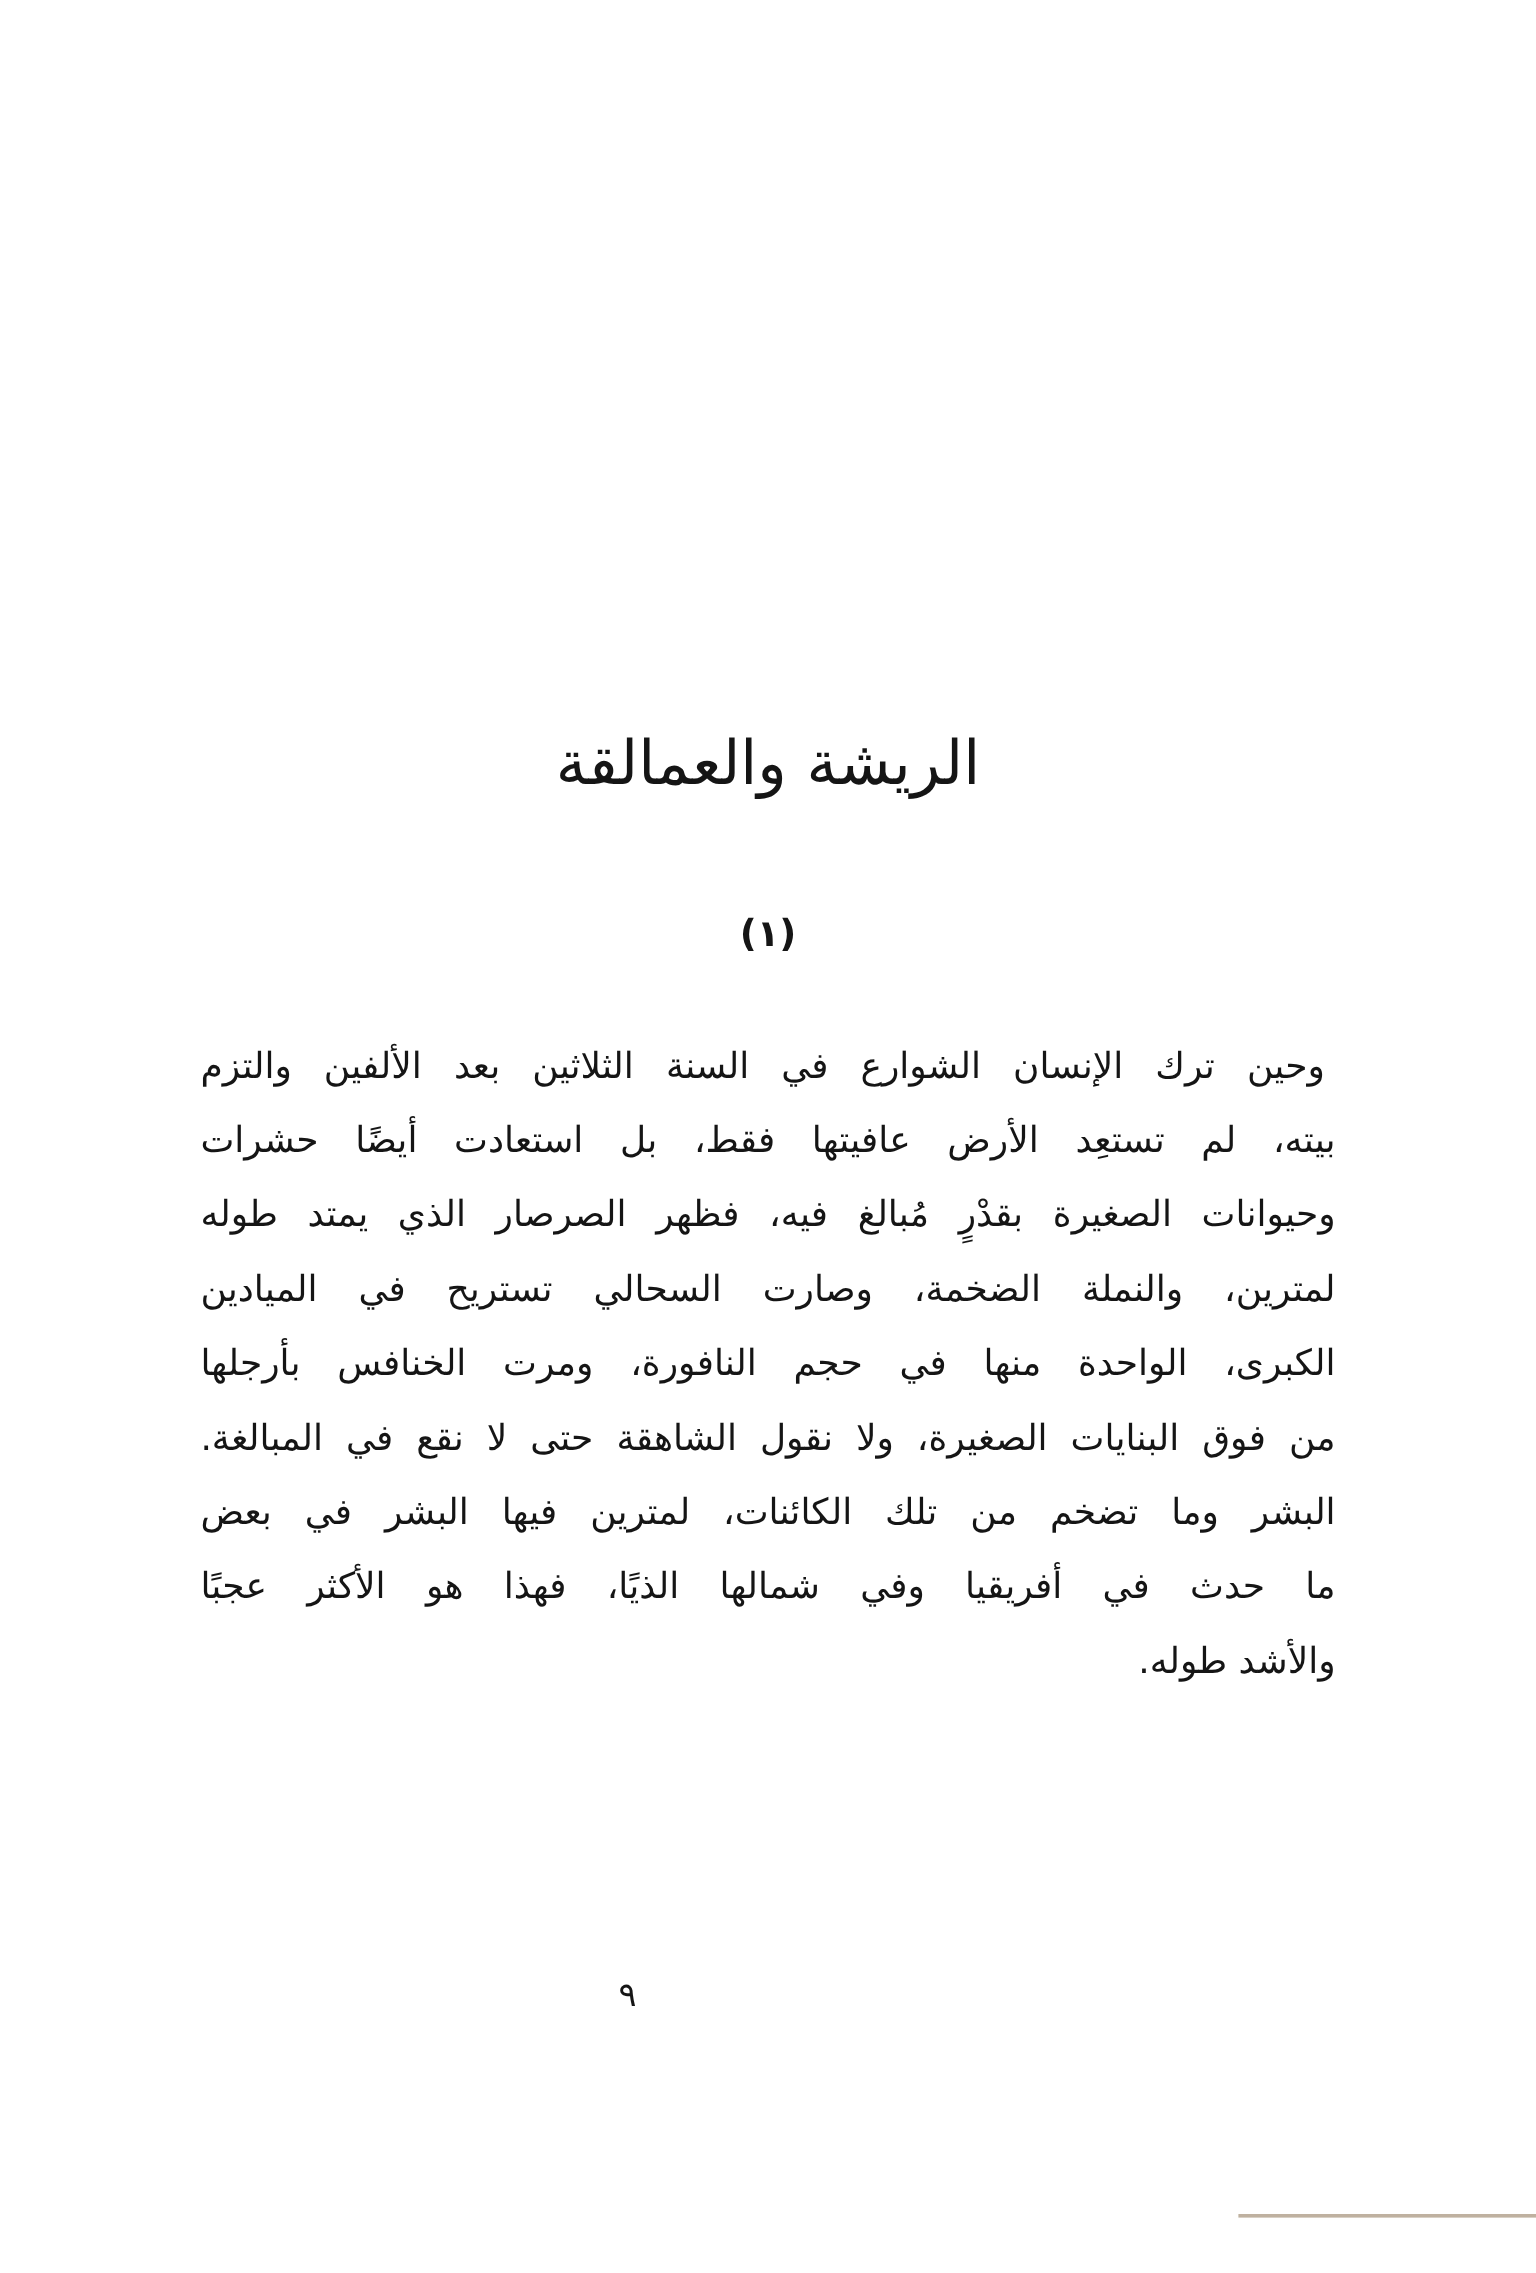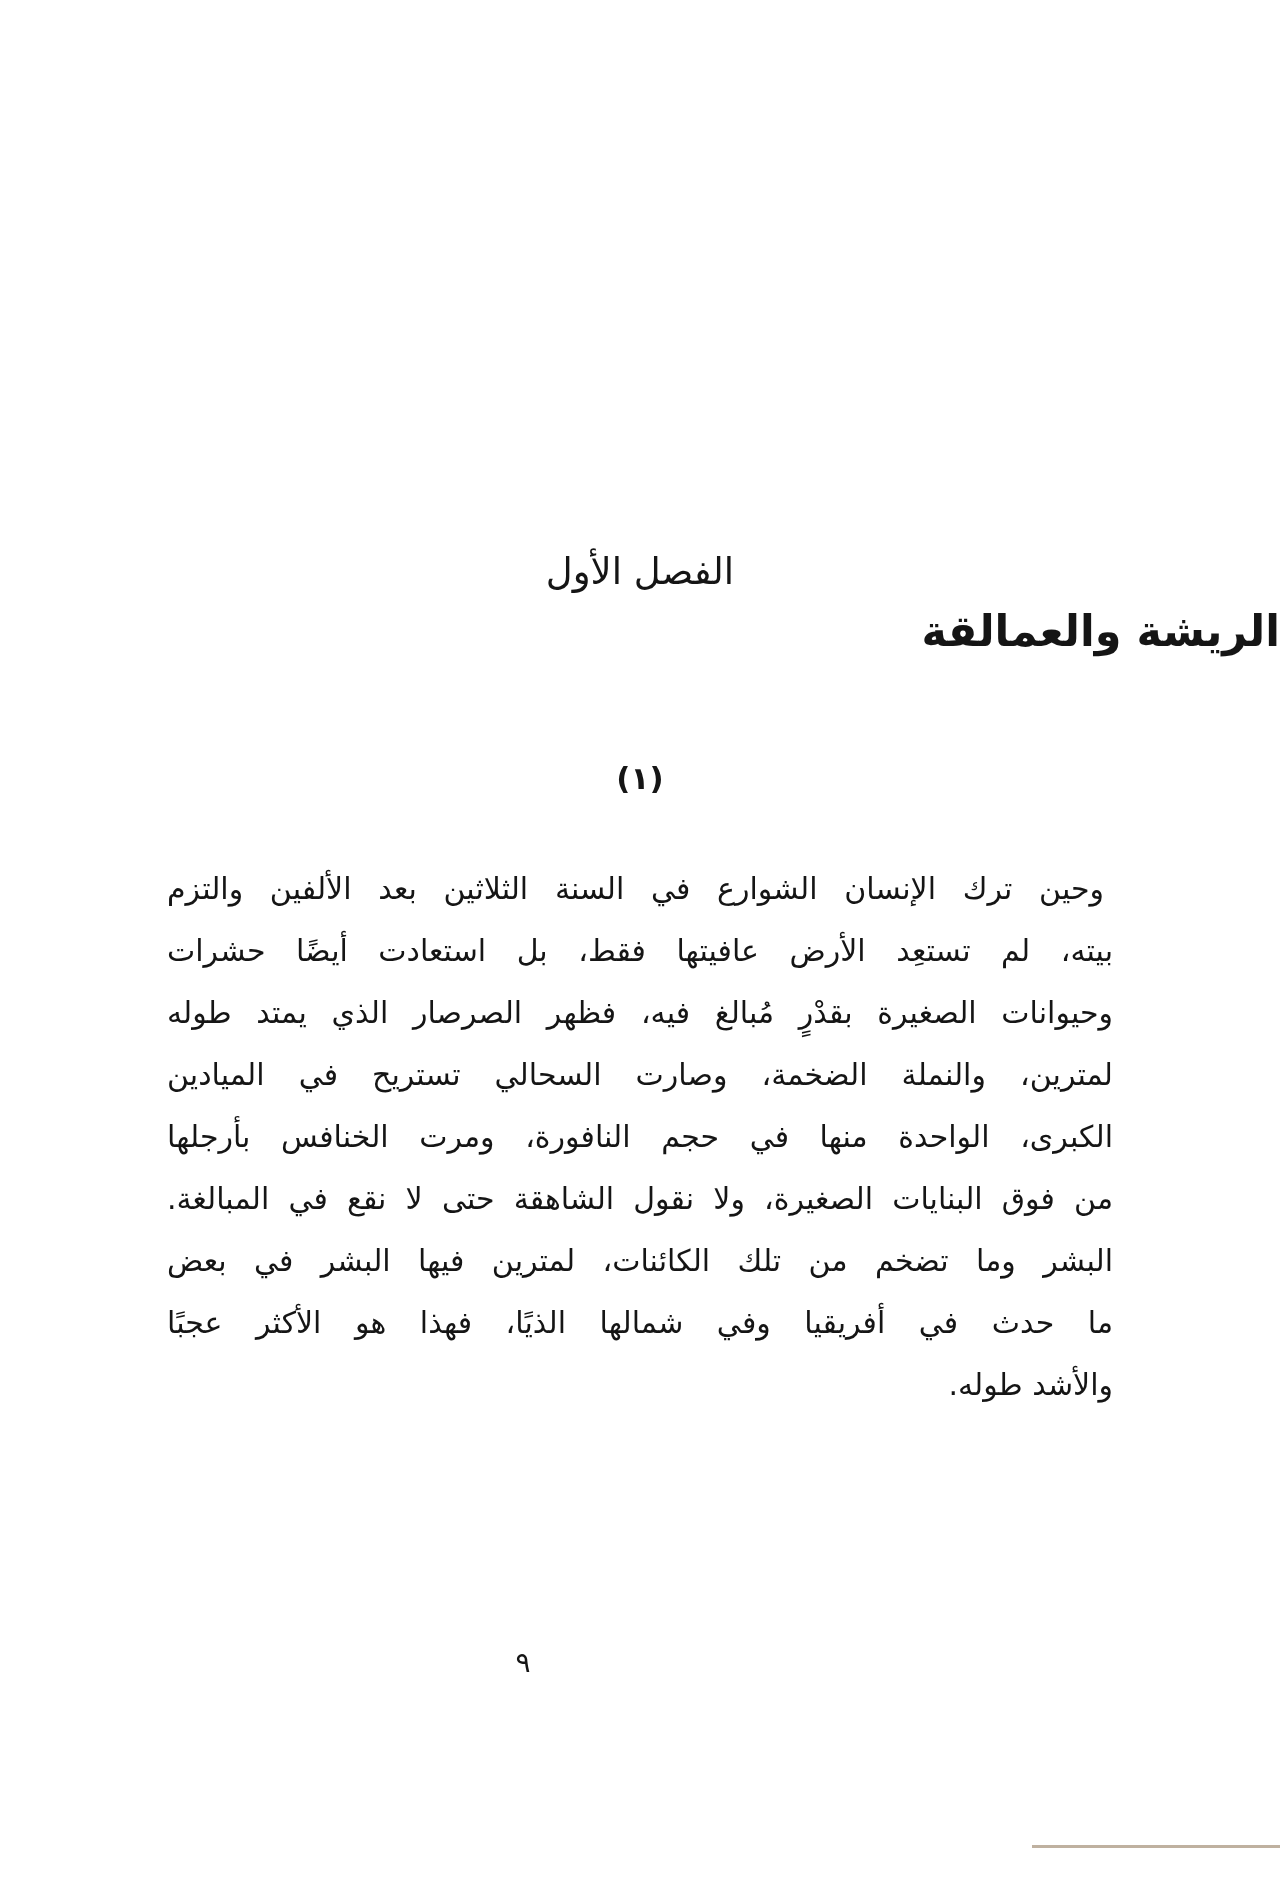--- a/index.html
+++ b/index.html
@@ -21,23 +21,23 @@
     left: 0; right: 0;
     text-align: center;
     font-size: 37px;
     font-weight: normal;
     line-height: 1.3;
   }
   .chapter-subtitle {
     position: absolute;
     top: 604px;
     left: 0; right: 0;
-    text-align: right;
-    font-size: 43px;
-    font-weight: bold;
+    text-align: center;
+    font-size: 51px;
+    font-weight: normal;
     line-height: 1.3;
   }
   .section-number {
     position: absolute;
     top: 760px;
     left: 0; right: 0;
     text-align: center;
     font-size: 31px;
     font-weight: bold;
     letter-spacing: 2px;
@@ -50,20 +50,21 @@
     font-size: 30px;
     line-height: 62px;
   }
   .body-text .line {
     text-align: justify;
     text-align-last: justify;
     white-space: normal;
   }
   .body-text .line.first {
     padding-right: 9px;
+    font-family: Liberation Serif, serif;
   }
   .body-text .line.last {
     text-align-last: right;
   }
   .page-number {
     position: absolute;
     top: 1646px;
     left: 498px;
     width: 50px;
     text-align: center;
@@ -76,21 +77,20 @@
     width: 248px;
     height: 3px;
     background: #bfb1a0;
   }
 </style>
 </head>
 <body>
 
 <div class="page" style="background: rgb(255, 255, 255); color: rgb(21, 21, 21);">
 
-  <h1 class="chapter-title">الفصل الأول</h1>
 
   <h2 class="chapter-subtitle">الريشة والعمالقة</h2>
 
   <div class="section-number">(١)</div>
 
   <div class="body-text">
       <div class="line first">وحين ترك الإنسان الشوارع في السنة الثلاثين بعد الألفين والتزم</div>
       <div class="line">بيته، لم تستعِد الأرض عافيتها فقط، بل استعادت أيضًا حشرات</div>
       <div class="line">وحيوانات الصغيرة بقدْرٍ مُبالغ فيه، فظهر الصرصار الذي يمتد طوله</div>
       <div class="line">لمترين، والنملة الضخمة، وصارت السحالي تستريح في الميادين</div>

